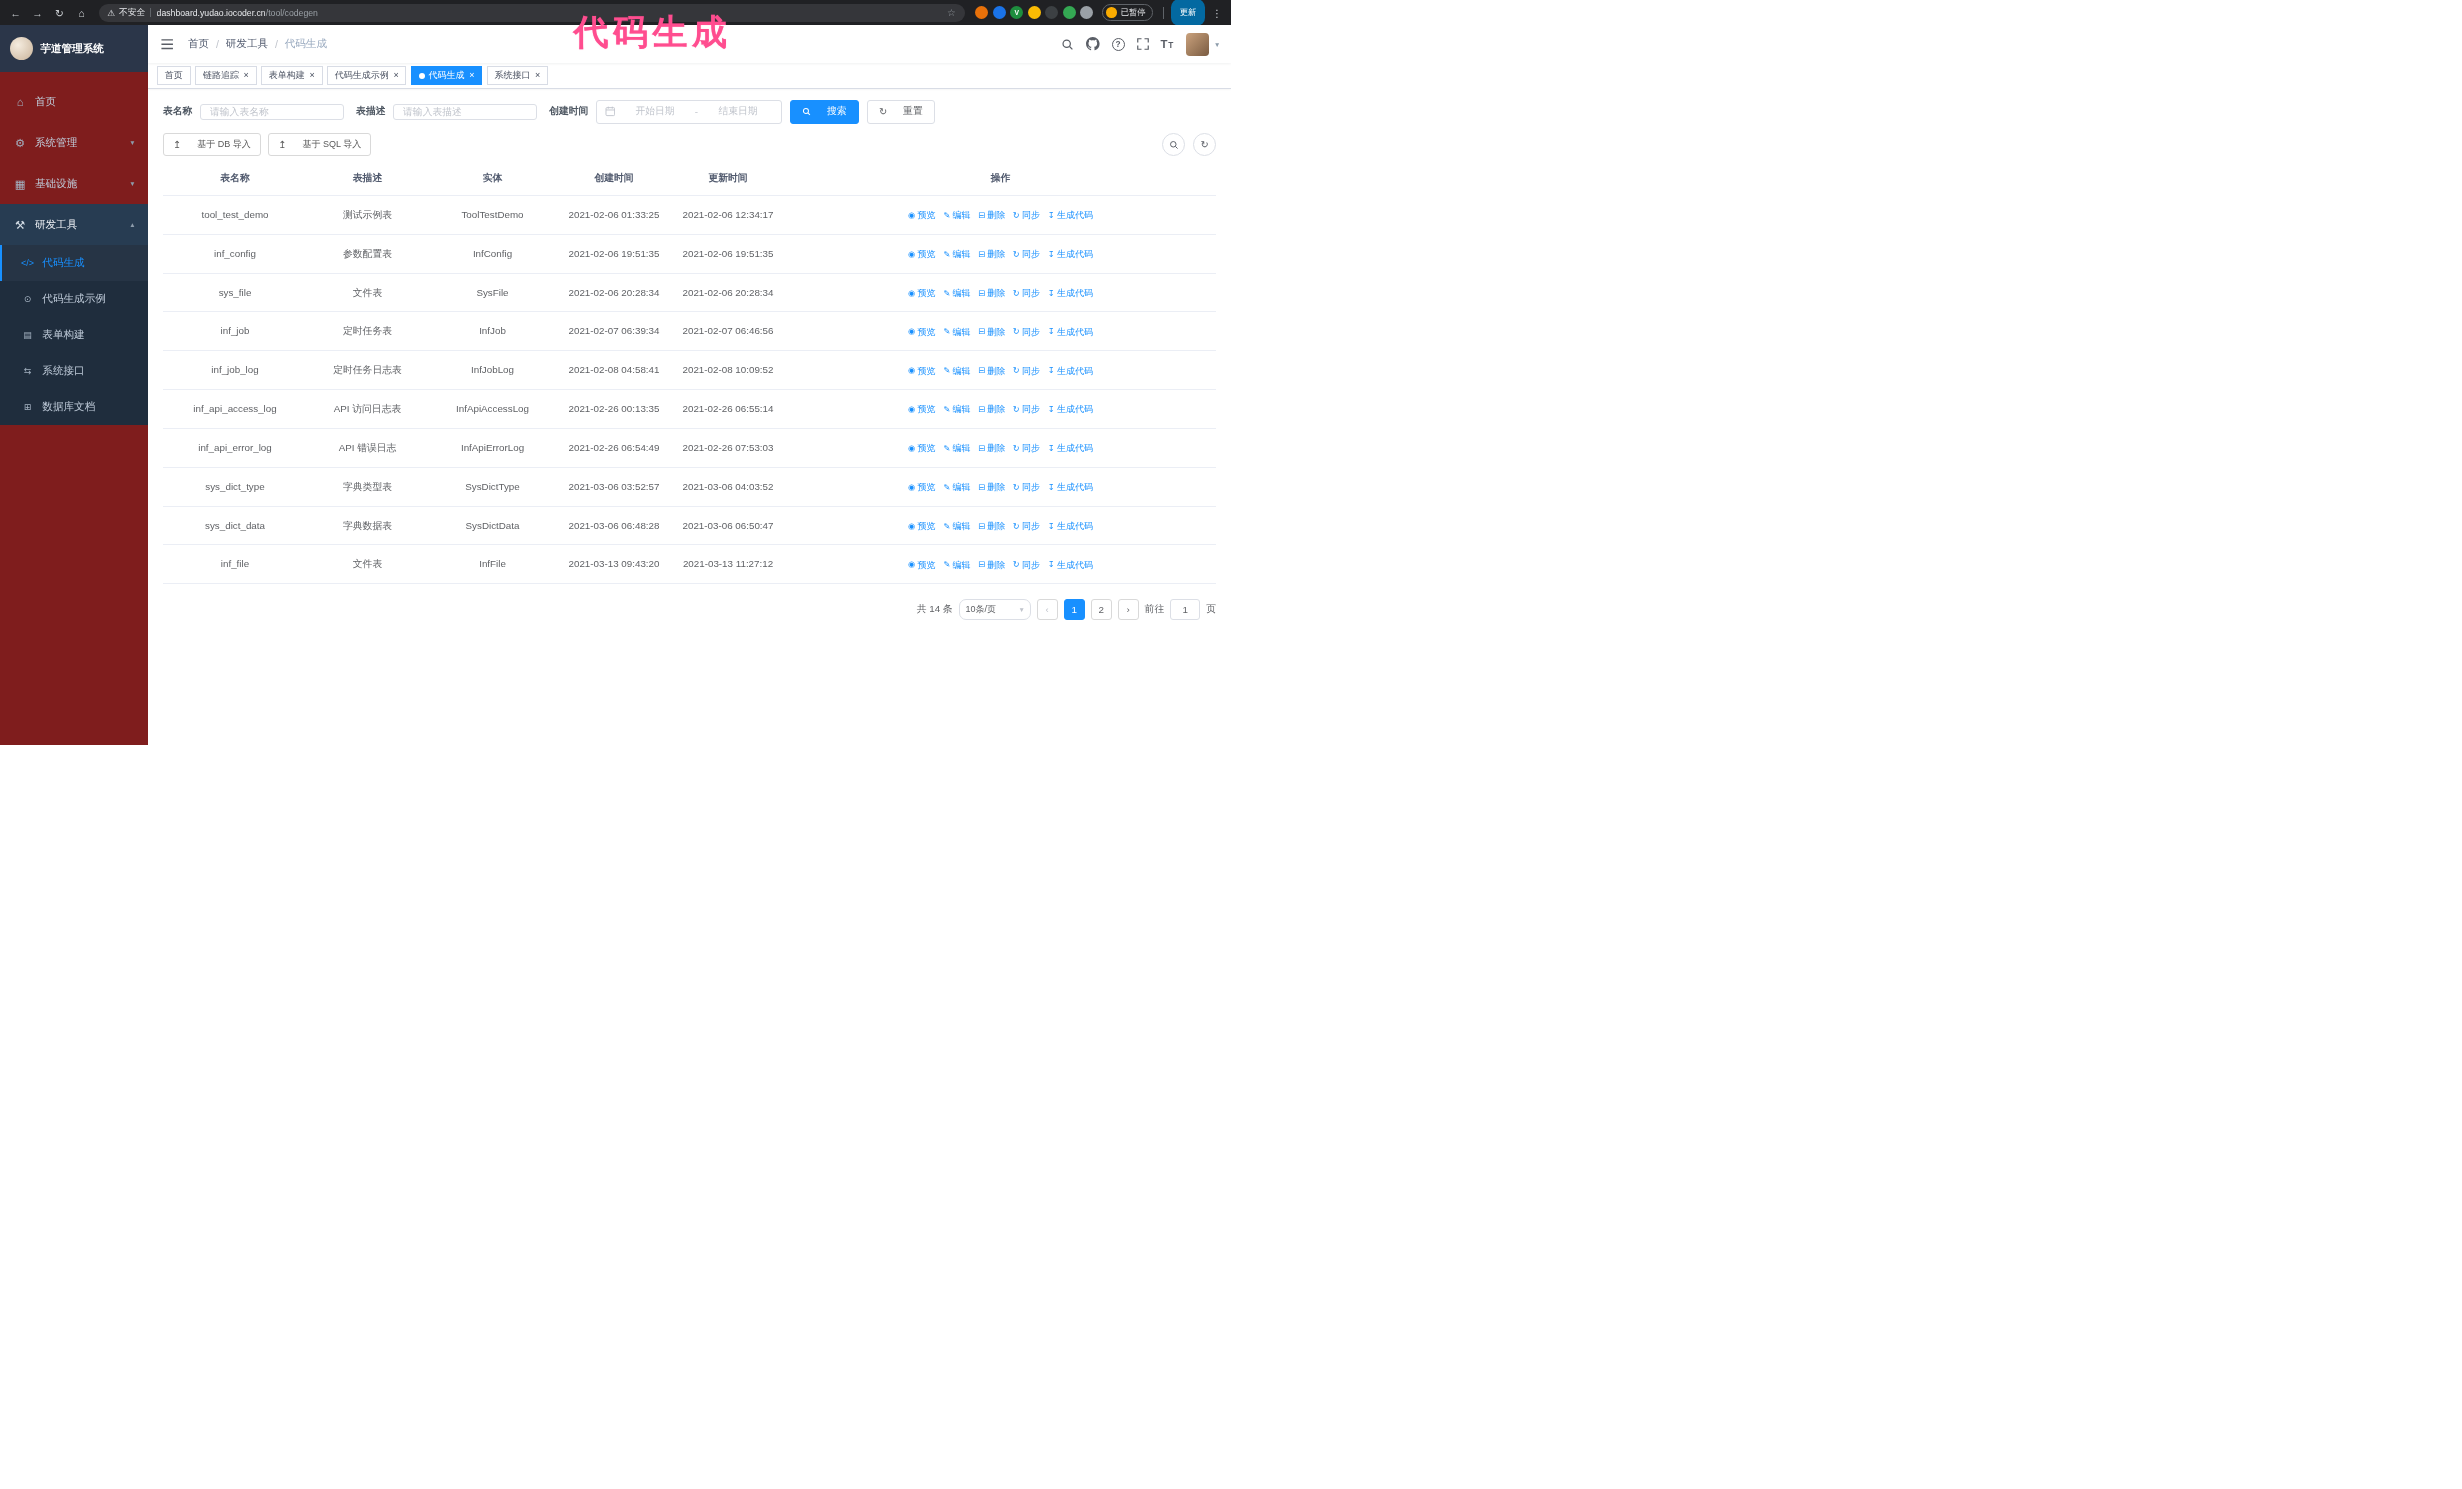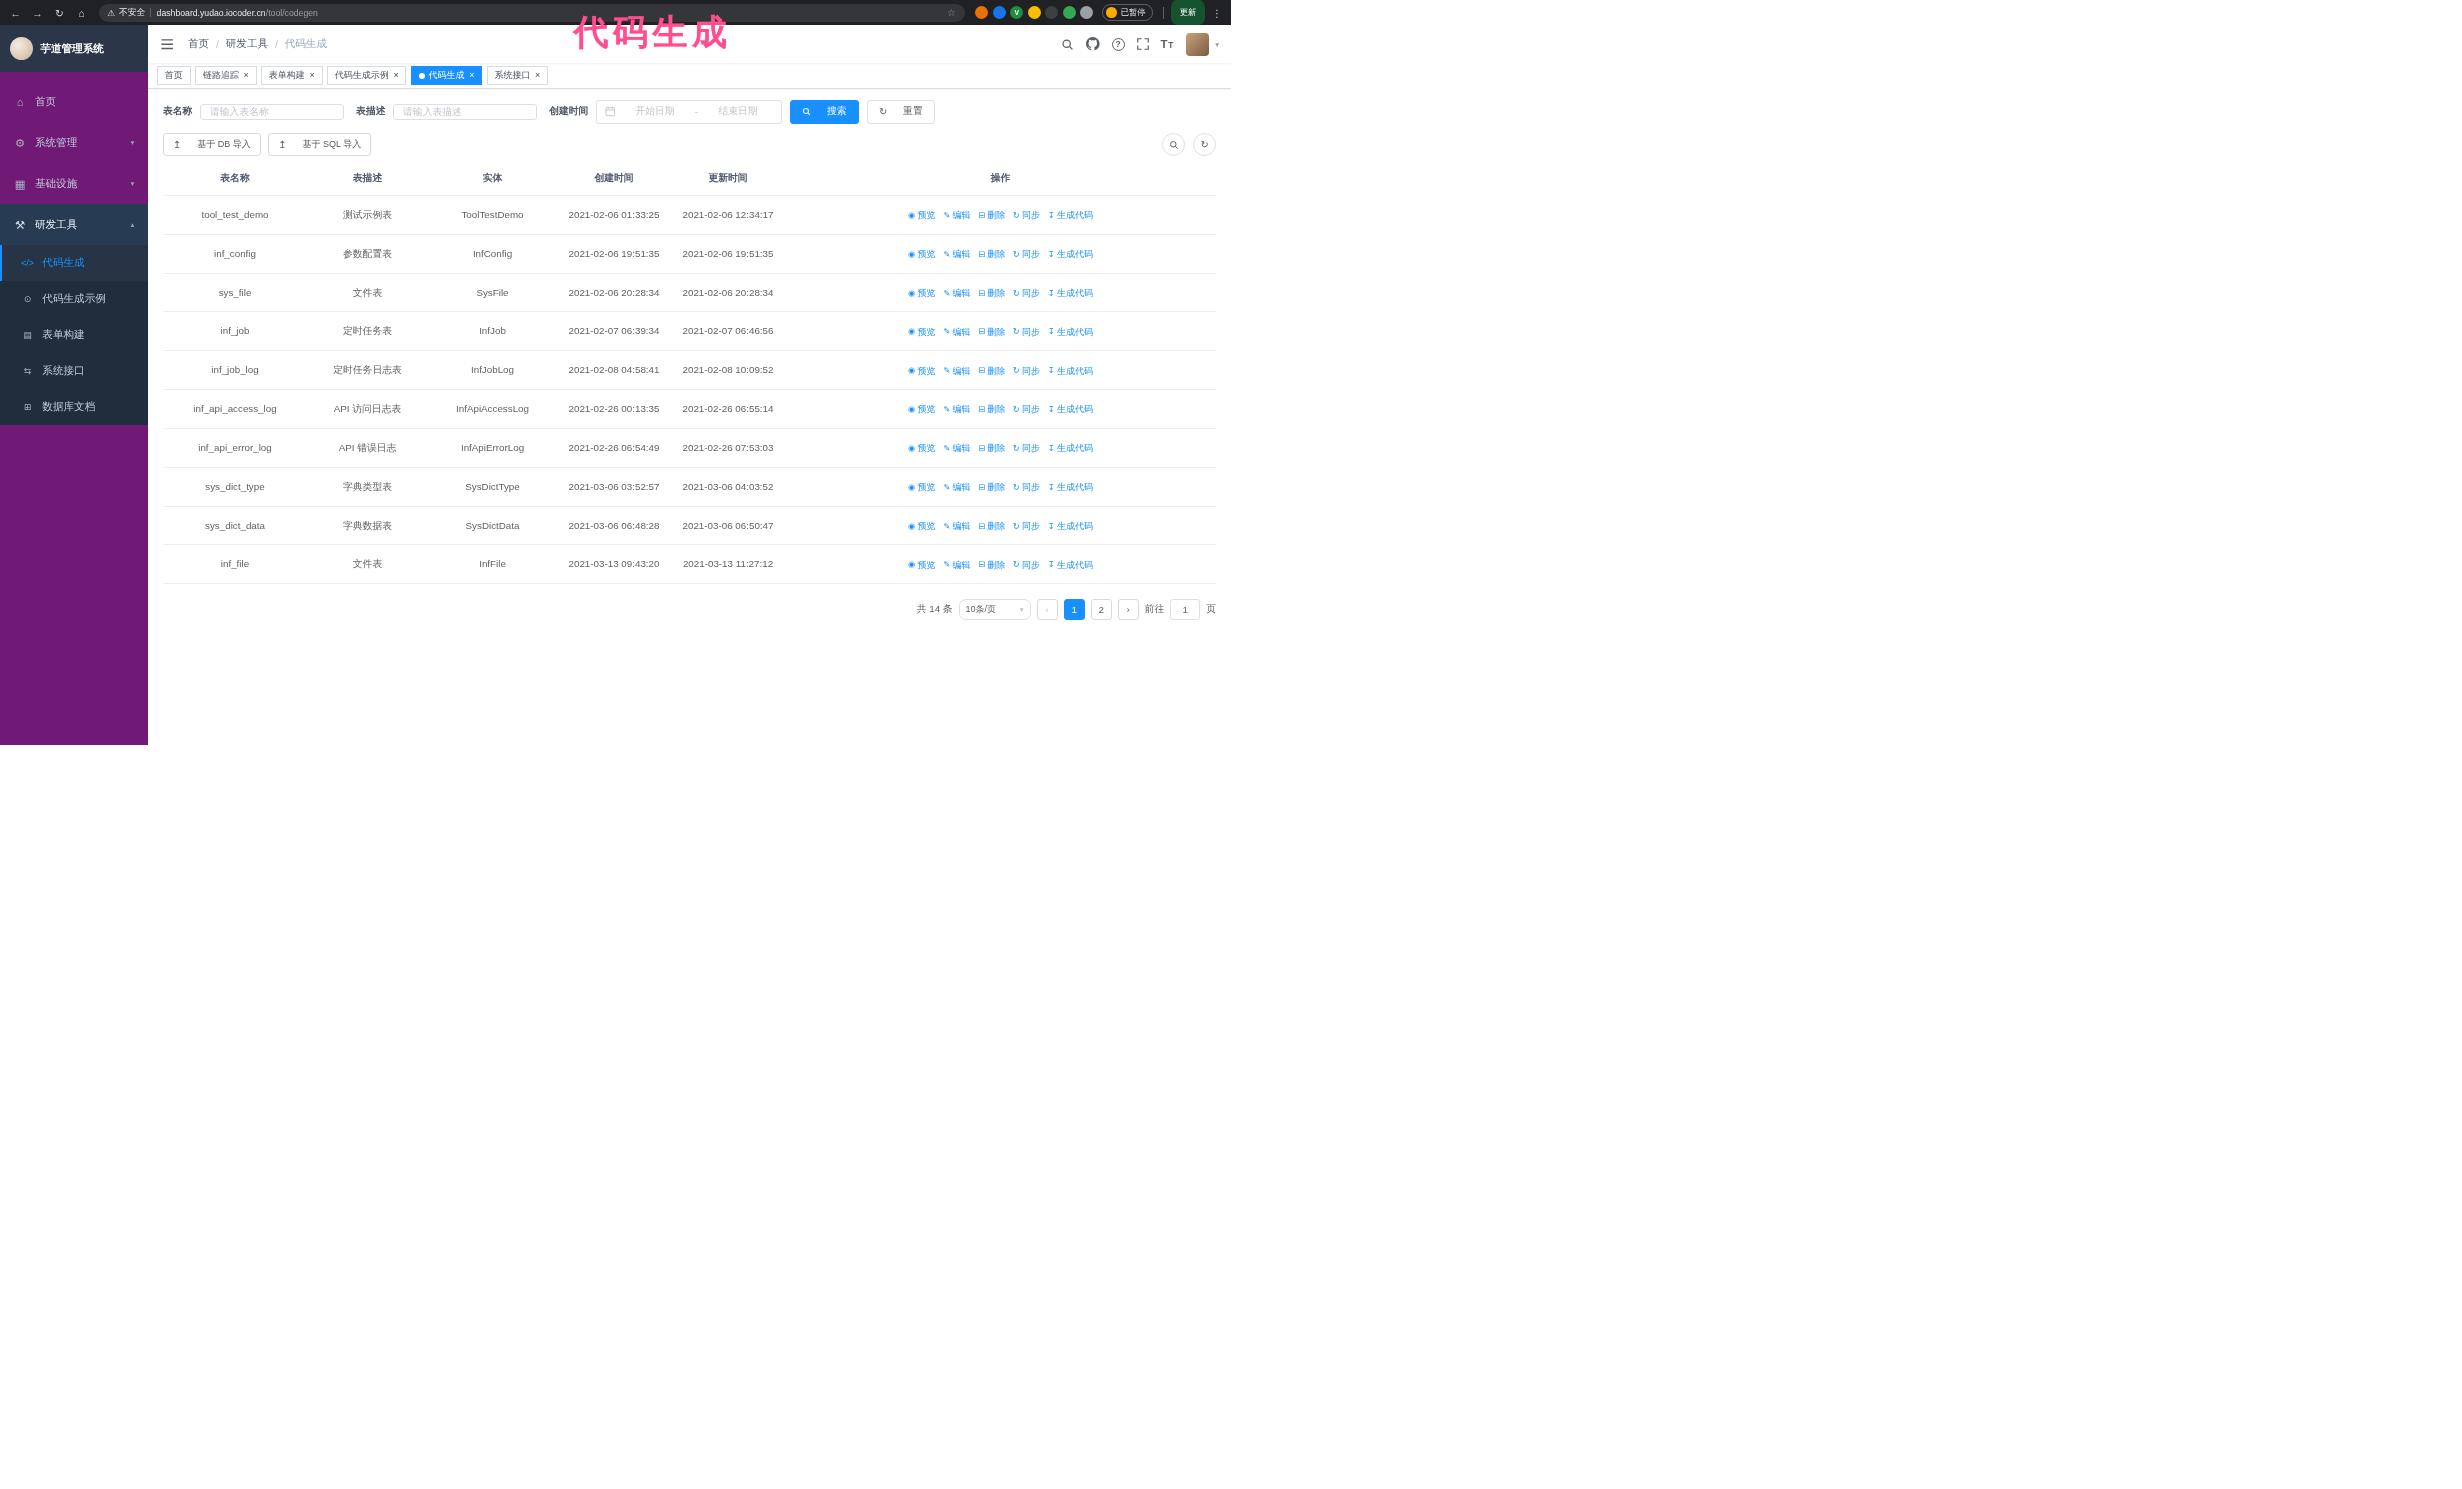--- a/index.html
+++ b/index.html
@@ -18,33 +18,33 @@
 .omni-sep{width:0.8px;height:9.8px;background:#5f6368}
 .url-host{color:#e8eaed}
 .url-path{color:#9aa0a6}
 .omni-star{margin-left:auto;color:#9aa0a6;font-size:9.8px;cursor:pointer}
 .ext-area{display:flex;gap:4.5px;align-items:center;margin:0 3px}
 .ext{width:13px;height:13px;border-radius:50%;display:flex;align-items:center;justify-content:center;
  font-size:6.8px;color:#fff;font-weight:bold;flex:none;cursor:pointer}
 .pill{height:16.7px;border:0.8px solid #5f6368;border-radius:8.3px;display:flex;align-items:center;gap:3.8px;
  padding:0 6.8px 0 3px;color:#e8eaed;font-size:8.3px;margin:0 3px;cursor:pointer;flex:none}
 .pill .face{width:10.6px;height:10.6px;border-radius:50%;background:#f9ab00}
-.update{height:27px;border-radius:8.3px;background:#14532d;color:#fff;font-size:8.3px;display:flex;
+.update{height:27px;border-radius:8.3px;background:#0369a1;color:#fff;font-size:8.3px;display:flex;
  align-items:center;padding:0 9px;cursor:pointer;flex:none}
 .bsep{width:0.8px;height:12px;background:#5f6368;margin:0 3.8px}
 .dots{color:#c7cbcf;font-size:10.6px;padding:0 3px;cursor:pointer}
 
 
 .annotation{position:absolute;top:9px;left:53%;transform:translateX(-50%);z-index:99;
  font-size:35px;font-weight:800;letter-spacing:4.5px;color:var(--annotation);white-space:nowrap;
  text-shadow:0 0 0.8px rgba(255,77,143,.55)}
 
 
 .app{display:flex;height:720px}
-.sidebar{width:148px;flex:none;background:#701a75;color:#bfcbd9;overflow:hidden}
+.sidebar{width:148px;flex:none;background:#7f1d1d;color:#bfcbd9;overflow:hidden}
 .logo{height:47px;display:flex;align-items:center;gap:7.6px;padding:0 9.8px;background:#2b3649}
 .logo-av{width:23px;height:23px;border-radius:50%;background:radial-gradient(circle at 35% 35%,#f5ecdf,#c9b39a);flex:none}
 .logo-title{color:#fff;font-size:10.6px;font-weight:bold;white-space:nowrap}
 .menu{padding-top:9px}
 .menu-item{height:41px;display:flex;align-items:center;gap:8.3px;padding:0 13.6px;font-size:10.6px;cursor:pointer}
 .menu-item.open{background:#273c52;color:#f0f3f7}
 .mi-icon{width:13px;text-align:center;font-size:11.4px;color:#a3b1c0;flex:none}
 .menu-item.open .mi-icon{color:#d4dde6}
 .mi-arrow{margin-left:auto;font-size:7.6px;color:#8d9cab}
 .submenu{background:#1f2d3d}

